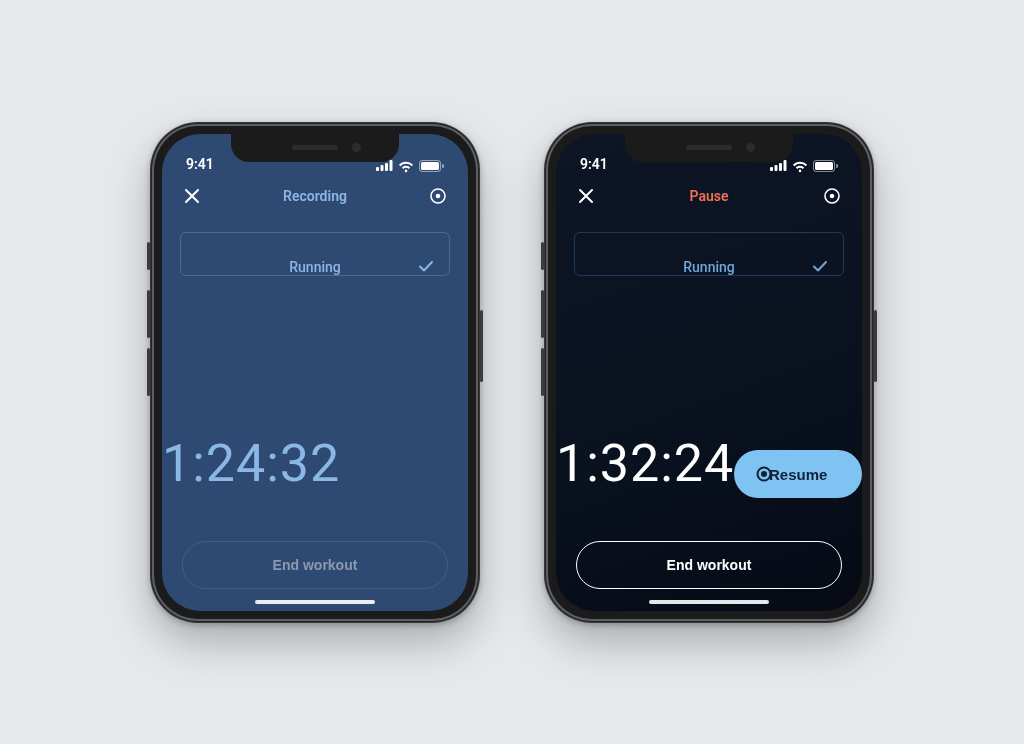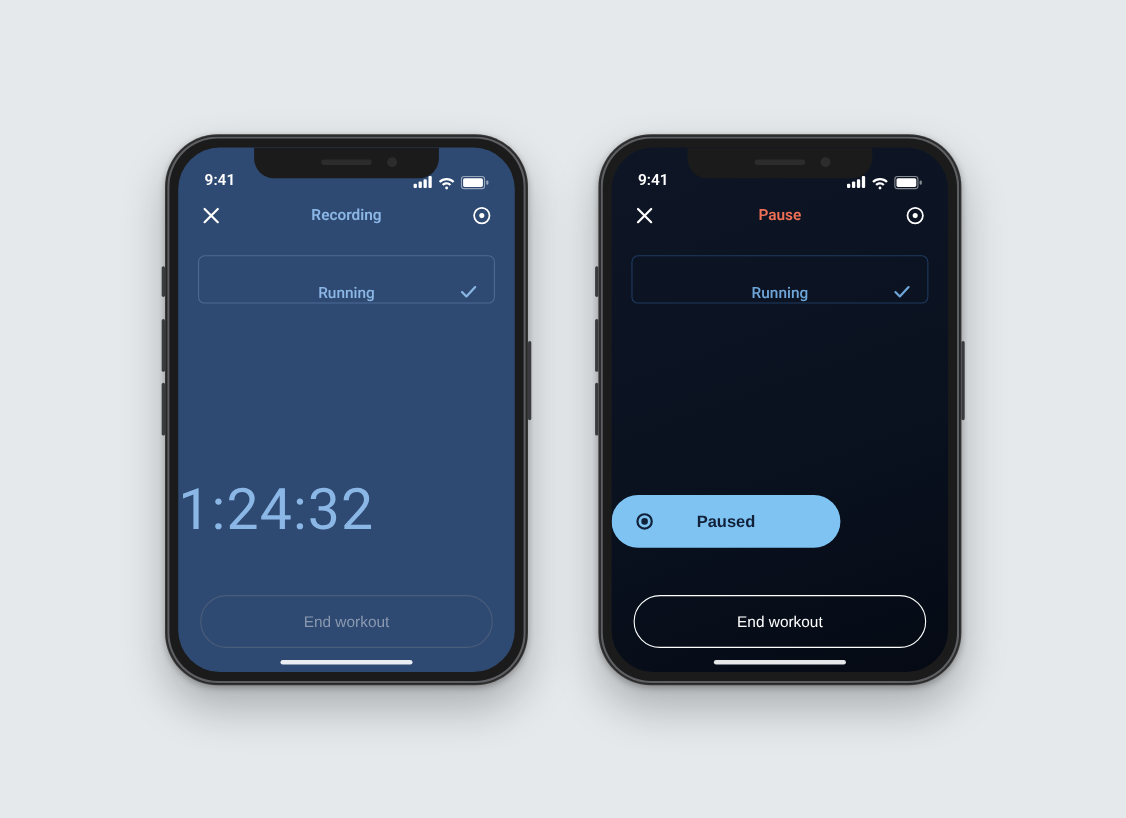--- a/index.html
+++ b/index.html
@@ -145,21 +145,21 @@
 
   
   .footer { padding: 0 20px 22px 20px; }
   .end-btn {
     width:100%;
     height:48px;
     border-radius:26px;
     background:transparent;
     border:1.5px solid;
     font-size:14px;
-    font-weight:400;
+    font-weight:700;
     cursor:pointer;
   }
   .screen.recording .end-btn { border-color:#4a5d7a; color:#8a99b0; }
   .screen.paused    .end-btn { border-color:#fff; color:#fff; }
 
   .home-indicator {
     position:absolute;
     bottom:7px; left:50%; transform:translateX(-50%);
     width:120px; height:4px; border-radius:3px; background:#fff; opacity:.9;
   }
@@ -301,28 +301,29 @@
     <div class="activity-pill">
       <span>Running</span>
       <span class="check">
         <svg width="14" height="11">
             <path d="M1 5.5l4 4L13 1" fill="none" stroke="currentColor" stroke-width="2" stroke-linecap="round" stroke-linejoin="round"></path>
           </svg>
       </span>
     </div>
 
     <div class="main">
+      <div class="timer">1:32:24</div>
       <button class="action-btn resume">
         <span class="btn-icon">
           <svg width="16" height="16">
               <circle cx="8" cy="8" r="6.5" fill="none" stroke="#12213a" stroke-width="2"></circle>
               <circle cx="8" cy="8" r="3" fill="#12213a"></circle>
             </svg>
         </span>
-        <span>Paused</span>
+        <span>Resume</span>
       </button>
     </div>
 
     <div class="footer">
       <button class="end-btn">
         <span>End workout</span>
       </button>
     </div>
 
     <div class="home-indicator"></div>

